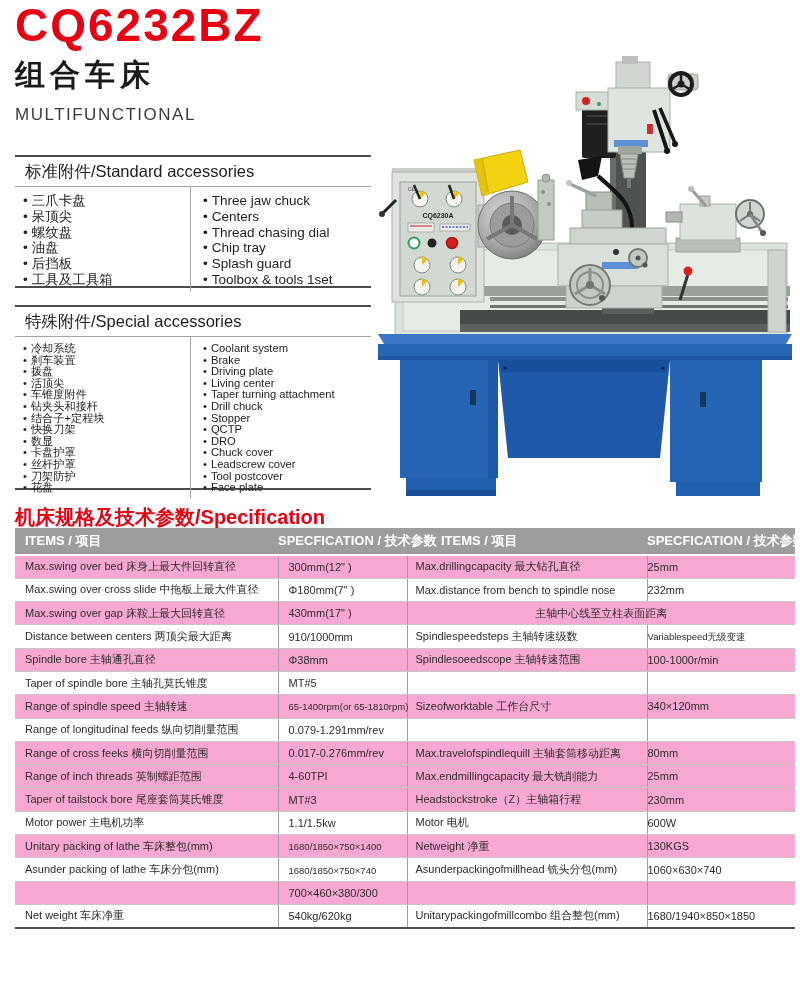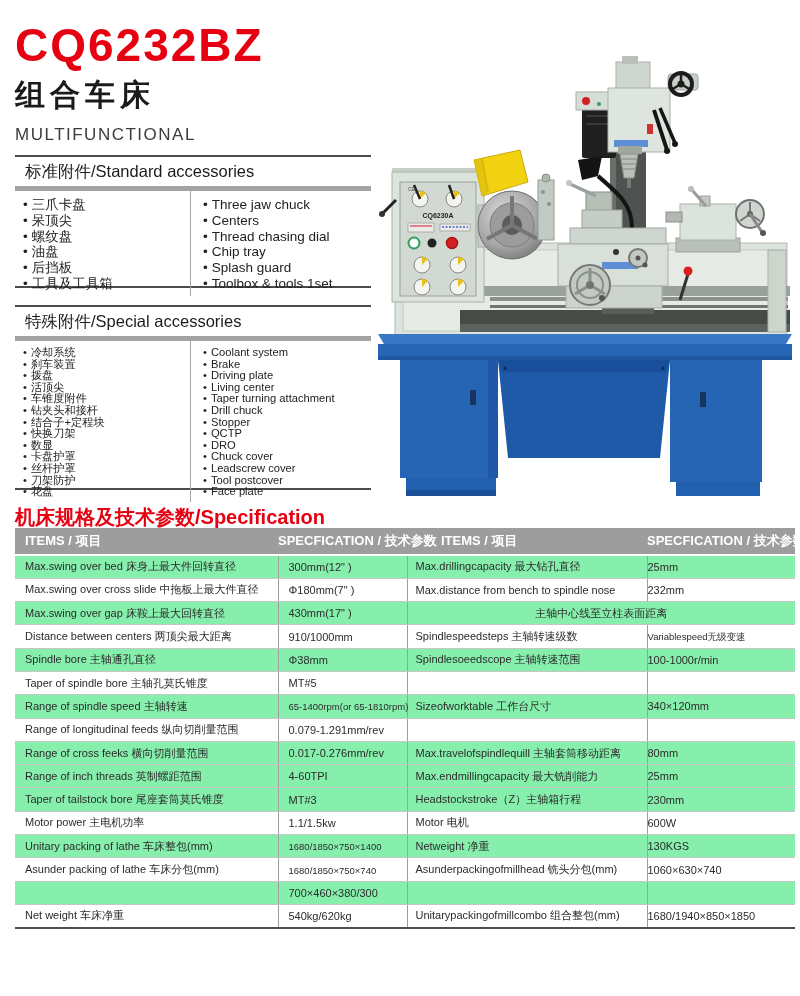--- a/index.html
+++ b/index.html
@@ -1,30 +1,30 @@
 <!DOCTYPE html>
 <html><head>
 <meta charset="utf-8">
 <style>
   * { box-sizing: border-box; margin: 0; padding: 0; }
   html,body { background:#fff; }
   body { font-family:"Liberation Sans", sans-serif; color:#2e2e2e; }
   .page { position:relative; width:800px; height:996px; background:#fff; overflow:hidden; }
 
   
-  .brand { position:absolute; left:15px; top:20px; width:360px; }
+  .brand { position:absolute; left:15px; top:0; width:360px; }
   .model { font-size:46px; font-weight:bold; letter-spacing:2px; color:#e60012; line-height:50px; }
   .subtitle-cn { font-size:30px; font-weight:bold; color:#1a1a1a; letter-spacing:5px; margin-top:8px; line-height:34px; }
   .subtitle-en { font-size:17px; color:#3c3c3c; letter-spacing:1.5px; margin-top:13px; line-height:20px; }
 
   
   .acc-box { position:absolute; left:15px; width:356px; border-top:2px solid #4b4b4b; border-bottom:2px solid #4b4b4b; background:#fff; }
   .acc-box.std { top:155px; height:133px; }
   .acc-box.spc { top:305px; height:185px; }
-  .acc-title { font-size:16.5px; color:#1c1c1c; padding:4px 0 3px 10px; border-bottom:5px solid #a3a3a3; white-space:nowrap; }
+  .acc-title { font-size:16.5px; color:#1c1c1c; padding:4px 0 3px 10px; border-bottom:1px solid #a3a3a3; white-space:nowrap; }
   .acc-cols { display:flex; }
   .acc-col { list-style:none; padding:6px 0 4px 8px; }
   .acc-col.cn { width:175px; }
   .acc-col.en { flex:1; border-left:1px solid #a5a5a5; padding-left:12px; }
   .std .acc-col li { font-size:13.5px; line-height:15.8px; white-space:nowrap; }
   .spc .acc-col li { font-size:11.2px; line-height:11.6px; white-space:nowrap; }
   .acc-col li { display:flex; align-items:baseline; color:#222; }
   .bullet { margin-right:4px; }
 
   
@@ -33,21 +33,21 @@
   
   .spec-title { position:absolute; left:15px; top:504px; font-size:20px; font-weight:bold; color:#e60012; white-space:nowrap; }
   table.spec { position:absolute; left:15px; top:528px; width:780px; border-collapse:collapse; table-layout:fixed; border-bottom:2px solid #4f4f4f; }
   table.spec col.w1{width:263px} table.spec col.w2{width:129px} table.spec col.w3{width:240px} table.spec col.w4{width:148px}
   table.spec th { background:#9d9d9d; color:#fff; font-size:13px; font-weight:bold; height:27px; border-bottom:2px solid #fff; white-space:nowrap; overflow:visible; }
   th.h1 { text-align:left; padding-left:10px; }
   th.h2 { text-align:center; }
   th.h3 { text-align:left; padding-left:34px; }
   th.h4 { text-align:right; padding-right:28px; }
   table.spec td { height:23.3px; border-bottom:1px solid #c6c6c6; font-size:11px; white-space:nowrap; overflow:visible; vertical-align:middle; color:#2b2b2b; }
-  table.spec tr.alt td { background:#86efac;margin-top:44px; }
+  table.spec tr.alt td { background:#f9a8d4;margin-top:44px; }
   td.c1 { padding-left:10px; }
   td.c2 { border-left:1px solid #9f9f9f; padding-left:10px; font-size:12px; }
   td.c3 { border-left:1px solid #9f9f9f; padding-left:8px; }
   td.c4 { border-left:1px solid #9f9f9f; font-size:12px; }
   td.c34 { border-left:1px solid #9f9f9f; text-align:center; font-size:11.5px; }
   td .sm { font-size:9.5px; }
   table.spec tr:last-child td { border-bottom:none; }
 </style>
 </head>
 <body>

